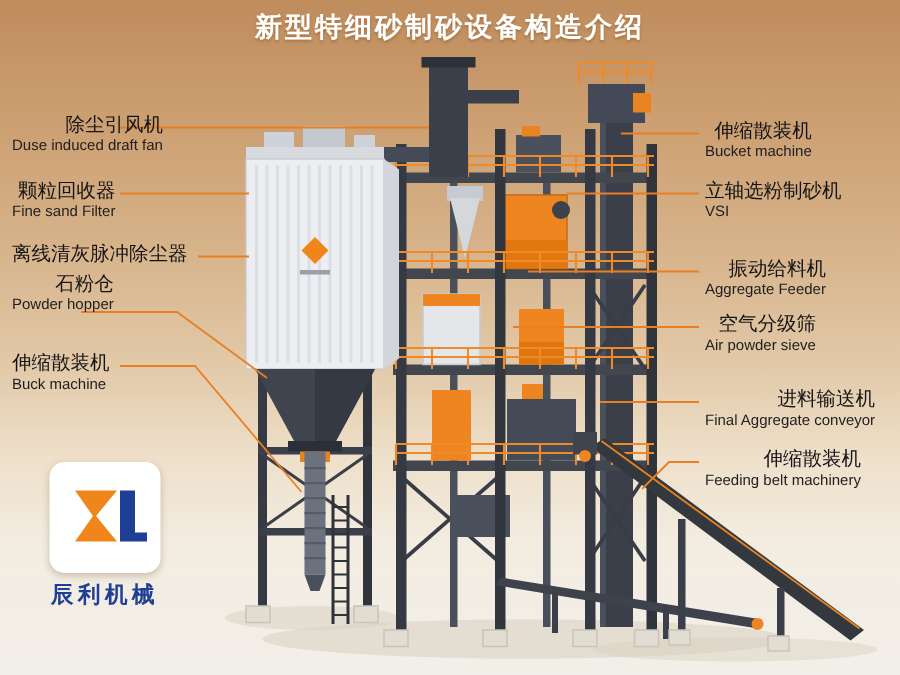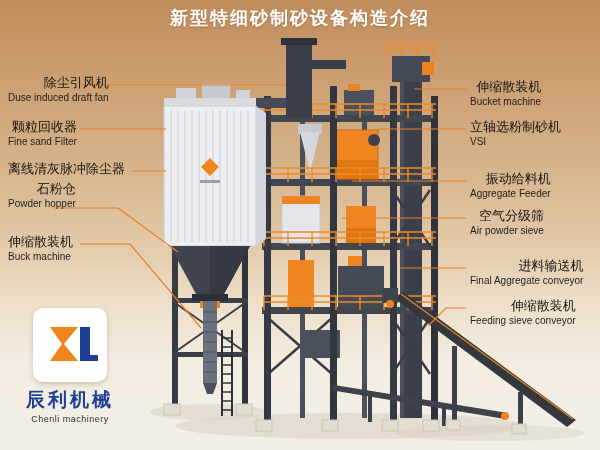--- a/index.html
+++ b/index.html
@@ -18,21 +18,21 @@
   .lbl{position:absolute;color:#141414;line-height:1.15;}
   .lbl .zh{font-size:13px;font-weight:normal;white-space:nowrap;text-align:right;}
   .lbl .en{font-size:10px;color:#1e1e1e;white-space:nowrap;margin-top:1px;}
   .lbl-l{left:8px;}
   .lbl-r{left:470px;}
   .logo{position:absolute;left:14px;top:308px;width:112px;text-align:center;}
   .logo-box{
     width:74px;height:74px;margin:0 auto;background:#ffffff;border-radius:10px;
     box-shadow:0 2px 5px rgba(90,60,20,.25);display:flex;align-items:center;justify-content:center;
   }
-  .logo-zh{margin-top:5px;font-size:19px;font-weight:bold;color:#1f3e95;letter-spacing:3px;white-space:nowrap;}
+  .logo-zh{margin-top:5px;font-size:15px;font-weight:bold;color:#1f3e95;letter-spacing:3px;white-space:nowrap;}
   .logo-en{margin-top:1px;font-size:9px;color:#332f2a;letter-spacing:.5px;white-space:nowrap;}
 </style>
 </head>
 <body>
 
 <div class="stage">
 
   <svg class="art" viewBox="0 0 600 450" aria-hidden="true">
     <g>
       <ellipse cx="350" cy="426" rx="175" ry="13" fill="#d8d0bf" opacity="0.55"></ellipse>
@@ -206,27 +206,26 @@
   <div class="lbl lbl-r" style="top:209px">
     <div class="zh">空气分级筛</div>
     <div class="en">Air powder sieve</div>
   </div>
   <div class="lbl lbl-r" style="top:259px">
     <div class="zh">进料输送机</div>
     <div class="en">Final Aggregate conveyor</div>
   </div>
   <div class="lbl lbl-r" style="top:299px">
     <div class="zh">伸缩散装机</div>
-    <div class="en">Feeding sieve conveyor</div>
+    <div class="en">Feeding belt machinery</div>
   </div>
 
   <div class="logo">
     <div class="logo-box">
       <svg width="64" height="64" viewBox="0 0 64 64" aria-hidden="true">
         <polygon points="12,14 40,14 26,31 40,48 12,48 24,31" fill="#f08519"></polygon>
         <polygon points="42,14 52,14 52,42 60,42 60,48 42,48" fill="#1f3e95"></polygon>
       </svg>
     </div>
     <div class="logo-zh">辰利机械</div>
-    <div class="logo-en">Chenli machinery</div>
   </div>
 
 </div>
 
 </body></html>

